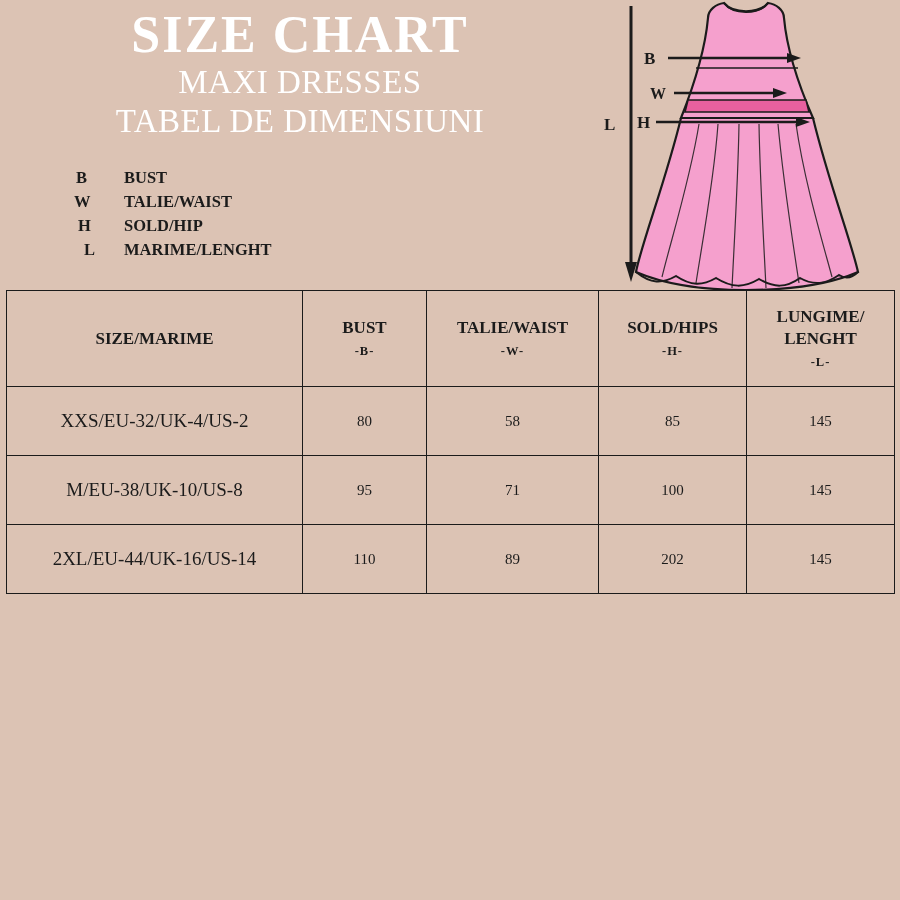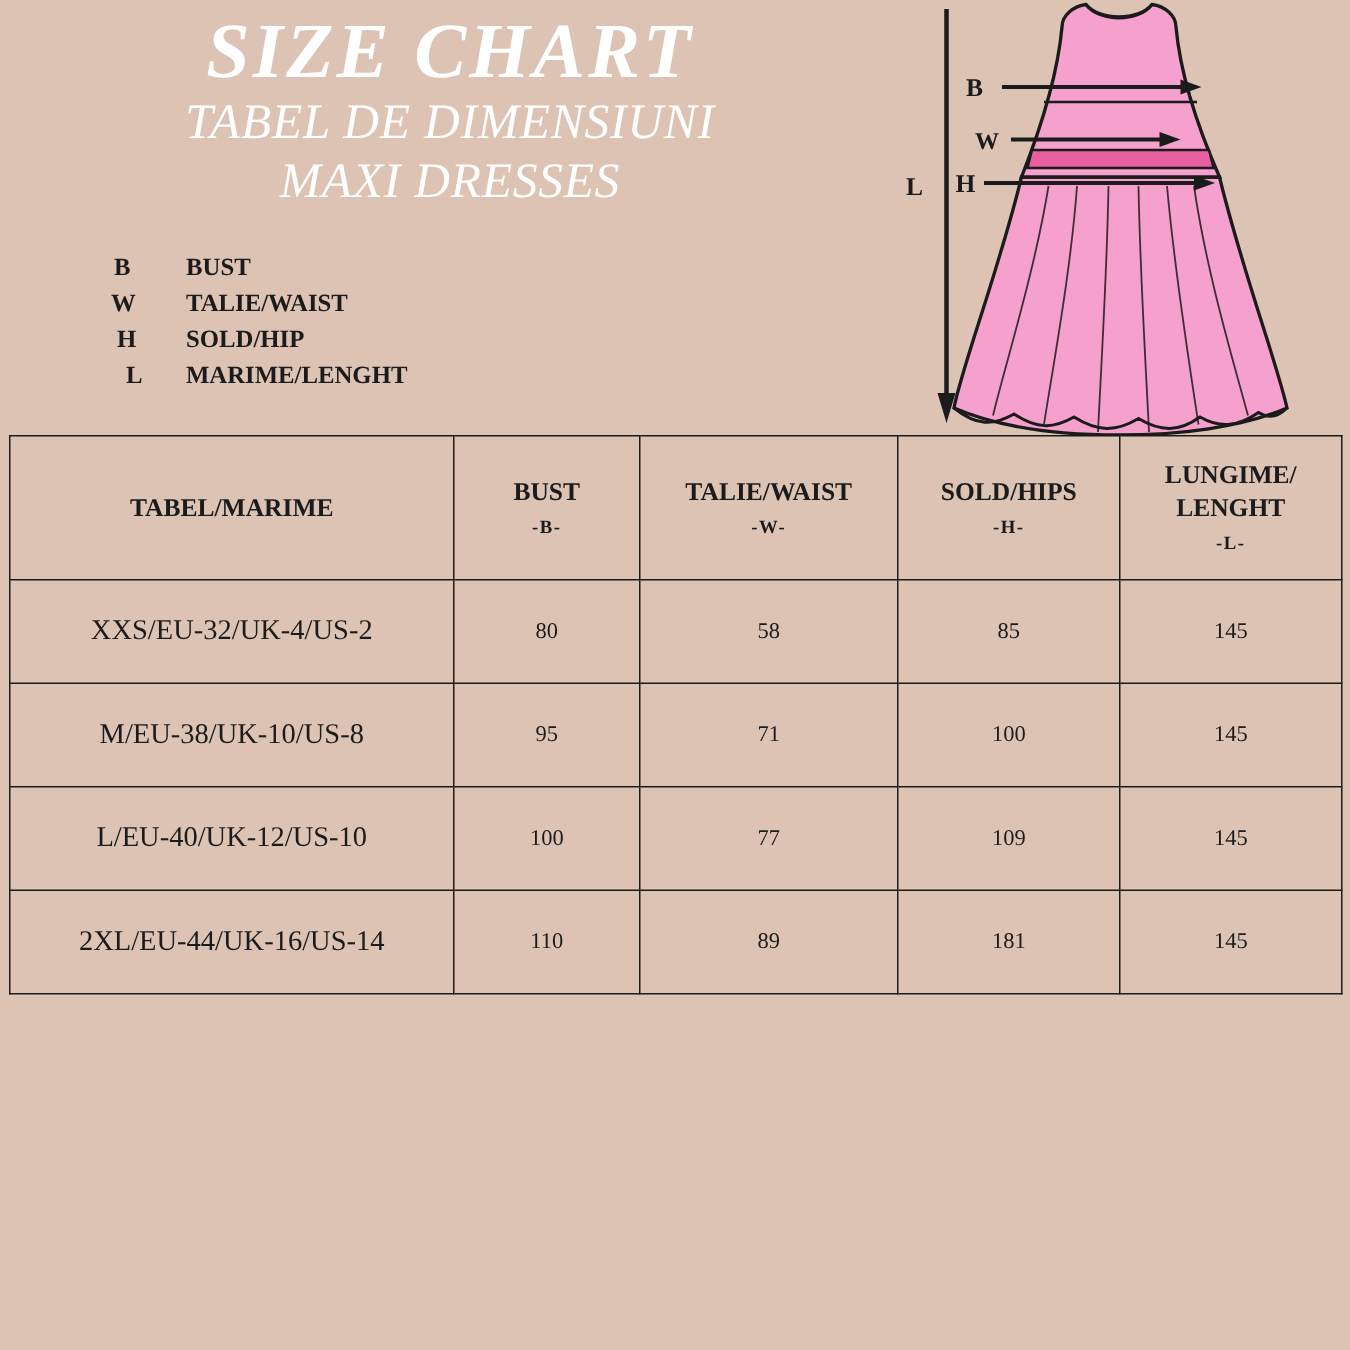--- a/index.html
+++ b/index.html
@@ -18,21 +18,20 @@
     height: 290px;
   }
 
   .titles {
     position: absolute;
     left: 0;
     top: 8px;
     width: 600px;
     text-align: center;
     color: #ffffff;
-    font-style: italic;
   }
   .title-main {
     font-size: 52px;
     font-weight: bold;
     letter-spacing: 2px;
     line-height: 1.05;
   }
   .title-sub {
     font-size: 33px;
     line-height: 1.18;
@@ -120,22 +119,22 @@
   col.c3 { width: 148px; }
   col.c4 { width: 148px; }
 </style>
 </head>
 <body>
 
 <div class="header">
 
   <div class="titles">
     <div class="title-main">SIZE CHART</div>
+    <div class="title-sub">MAXI DRESSES</div>
     <div class="title-sub">TABEL DE DIMENSIUNI</div>
-    <div class="title-sub">MAXI DRESSES</div>
   </div>
 
   <div class="legend">
     <div class="legend-row">
       <span class="legend-key">B</span>
       <span class="legend-val">BUST</span>
     </div>
     <div class="legend-row">
       <span class="legend-key indent-w">W</span>
       <span class="legend-val">TALIE/WAIST</span>
@@ -199,21 +198,21 @@
     <colgroup>
       <col class="c0">
         <col class="c1">
         <col class="c2">
         <col class="c3">
         <col class="c4">
     </colgroup>
     <thead>
       <tr>
         <th>
-          <span>TABEL/MARIME</span>
+          <span>SIZE/MARIME</span>
         </th>
         <th>
           <span>BUST</span>
           <span class="code">-B-</span>
         </th>
         <th>
           <span>TALIE/WAIST</span>
           <span class="code">-W-</span>
         </th>
         <th>
@@ -235,28 +234,21 @@
         <td>145</td>
       </tr>
       <tr>
         <td class="size-cell">M/EU-38/UK-10/US-8</td>
         <td>95</td>
         <td>71</td>
         <td>100</td>
         <td>145</td>
       </tr>
       <tr>
-        <td class="size-cell">L/EU-40/UK-12/US-10</td>
-        <td>100</td>
-        <td>77</td>
-        <td>109</td>
-        <td>145</td>
-      </tr>
-      <tr>
         <td class="size-cell">2XL/EU-44/UK-16/US-14</td>
         <td>110</td>
         <td>89</td>
-        <td>181</td>
+        <td>202</td>
         <td>145</td>
       </tr>
     </tbody>
   </table>
 </div>
 
 </body></html>

